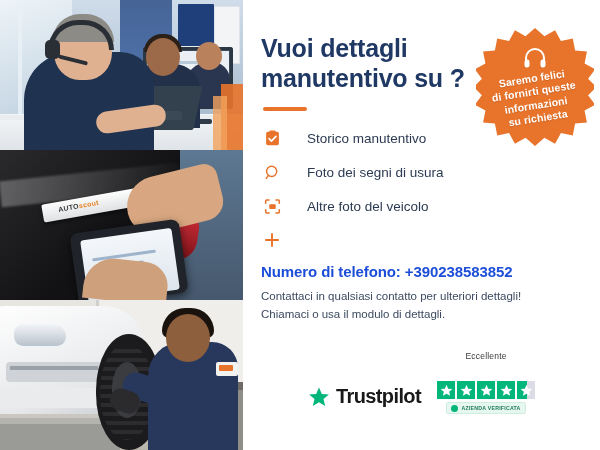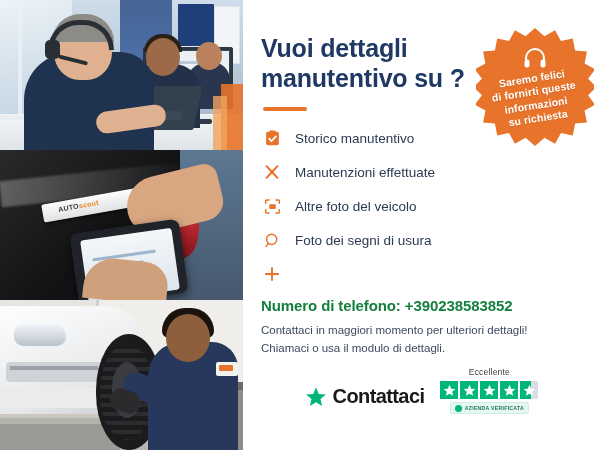--- a/index.html
+++ b/index.html
@@ -105,25 +105,25 @@
   .p3 .bench { position:absolute; right:0; bottom:0; width:64px; height:64px; background:#8f8d88;}
   .p3 .benchtop{position:absolute; right:0; bottom:60px; width:70px; height:8px; background:#6e6b66;}
 
   
   .panel { position:relative; width:357px; height:450px; background:#ffffff; padding:34px 22px 0 18px; }
 
   .headline { font-size:25px; line-height:1.18; font-weight:bold; color:#1f3864; letter-spacing:-.2px; }
   .rule { width:44px; height:4px; background:#e8732a; border-radius:2px; margin:14px 0 0 2px; }
 
   .list { margin-top:16px; }
-  .li { display:flex; align-items:center; margin-bottom:12px; }
+  .li { display:flex; align-items:center; margin-bottom:12px;gap:12px; }
   .li .ico { width:22px; height:22px; margin-right:12px; flex:0 0 22px; display:flex; align-items:center; justify-content:center; color:#e8732a; }
   .li .txt { font-size:13.5px; color:#2b3a52; }
 
-  .phone { margin-top:5px; font-size:15px; font-weight:bold; color:#15803d; letter-spacing:-.1px;}
+  .phone { margin-top:5px; font-size:15px; font-weight:bold; color:#1d4ed8; letter-spacing:-.1px;}
   .sub { margin-top:8px; font-size:11.5px; line-height:1.55; color:#3c4a60; }
 
   
   .burst { position:absolute; right:6px; top:28px; width:118px; height:118px; }
   .burst .star {
       position:absolute; inset:0; background:#e8732a;
       clip-path:polygon(50% 0%,58% 7%,67% 2%,72% 11%,82% 9%,84% 19%,94% 20%,92% 30%,101% 35%,95% 43%,102% 50%,95% 57%,101% 65%,92% 70%,94% 80%,84% 81%,82% 91%,72% 89%,67% 98%,58% 93%,50% 100%,42% 93%,33% 98%,28% 89%,18% 91%,16% 81%,6% 80%,8% 70%,-1% 65%,5% 57%,-2% 50%,5% 43%,-1% 35%,8% 30%,6% 20%,16% 19%,18% 9%,28% 11%,33% 2%,42% 7%);
   }
   .burst .hs { position:absolute; left:50%; top:19px; transform:translateX(-50%); width:26px; height:22px; }
   .burst .btext {
@@ -132,21 +132,21 @@
       color:#ffffff; font-weight:bold; font-size:10.5px; line-height:1.28; letter-spacing:.1px;
       text-shadow:0 1px 1px rgba(0,0,0,.12);
   }
 
   
   .tp { position:absolute; left:18px; right:18px; bottom:36px; display:flex; align-items:flex-end; justify-content:center; gap:16px; }
   .tp-logo { display:flex; align-items:center; gap:6px; padding-bottom:6px; }
   .tp-logo .tstar { width:22px; height:22px; color:#00b67a; }
   .tp-logo .tname { font-size:20px; font-weight:bold; color:#191919; letter-spacing:-.6px; }
   .tp-right { display:flex; flex-direction:column; align-items:center; }
-  .tp-ecc { font-size:8.5px; color:#3a3a3a; margin-bottom:4px; letter-spacing:.2px;}
+  .tp-ecc { font-size:8.5px; color:#3a3a3a; margin-bottom:20px; letter-spacing:.2px;}
   .stars { display:flex; gap:2px; }
   .sq { width:18px; height:18px; background:#00b67a; display:flex; align-items:center; justify-content:center; position:relative; }
   .sq.partial { background:#dcdce6; }
   .sq.partial .fill { position:absolute; left:0; top:0; height:100%; width:58%; background:#00b67a; }
   .sq svg { position:relative; width:13px; height:13px; color:#fff; }
   .verified { margin-top:3px; background:#e6f7f0; border:1px solid #cfeee2; border-radius:2px;
               padding:1.5px 4px; display:flex; align-items:center; gap:3px; }
   .verified .vi { width:7px; height:7px; border-radius:50%; background:#00b67a; flex:0 0 7px;}
   .verified .vt { font-size:5.2px; color:#1f7a5a; font-weight:bold; letter-spacing:.25px; }
 </style>
@@ -266,80 +266,70 @@
         <span class="ico">
           <svg viewBox="0 0 20 20" width="17" height="17">
             <rect x="2.5" y="2" width="15" height="16" rx="2" fill="#e8732a"></rect>
             <rect x="6.5" y="0.5" width="7" height="3.6" rx="1" fill="#e8732a"></rect>
             <path d="M6 10.2l2.7 2.8 5.4-5.6" stroke="#ffffff" stroke-width="2" fill="none" stroke-linecap="round" stroke-linejoin="round"></path>
           </svg>
         </span>
         <span class="txt">Storico manutentivo</span>
       </div>
 
+
       <div class="li">
         <span class="ico">
-          <svg viewBox="0 0 20 20" width="18" height="18" stroke="#e8732a" stroke-width="2.1" fill="none" stroke-linecap="round">
-            <path d="M4 3.6l12 12.8"></path>
-            <path d="M16 3.6L4 16.4"></path>
-            <circle cx="10" cy="10" r="1.5" fill="#e8732a" stroke="none"></circle>
+          <svg viewBox="0 0 20 20" width="17" height="17" stroke="#e8732a" stroke-width="1.7" fill="none" stroke-linecap="round">
+            <circle cx="9" cy="8.6" r="6"></circle>
+            <path d="M5 13.6L2.6 17"></path>
           </svg>
         </span>
-        <span class="txt">Manutenzioni effettuate</span>
+        <span class="txt">Foto dei segni di usura</span>
       </div>
 
       <div class="li">
         <span class="ico">
           <svg viewBox="0 0 20 20" width="17" height="17" stroke="#e8732a" stroke-width="1.8" fill="none" stroke-linecap="round">
             <path d="M2 6.3V3.4a1 1 0 0 1 1-1h2.9"></path>
             <path d="M18 6.3V3.4a1 1 0 0 0-1-1h-2.9"></path>
             <path d="M2 13.7v2.9a1 1 0 0 0 1 1h2.9"></path>
             <path d="M18 13.7v2.9a1 1 0 0 1-1 1h-2.9"></path>
             <rect x="6.2" y="7.4" width="7.6" height="5.4" rx="1" fill="#e8732a" stroke="none"></rect>
           </svg>
         </span>
         <span class="txt">Altre foto del veicolo</span>
       </div>
 
       <div class="li">
         <span class="ico">
-          <svg viewBox="0 0 20 20" width="17" height="17" stroke="#e8732a" stroke-width="1.7" fill="none" stroke-linecap="round">
-            <circle cx="9" cy="8.6" r="6"></circle>
-            <path d="M5 13.6L2.6 17"></path>
-          </svg>
-        </span>
-        <span class="txt">Foto dei segni di usura</span>
-      </div>
-
-      <div class="li">
-        <span class="ico">
           <svg viewBox="0 0 20 20" width="18" height="18" stroke="#e8732a" stroke-width="2.1" stroke-linecap="round">
             <path d="M10 3.2v13.6M3.2 10h13.6"></path>
           </svg>
         </span>
       </div>
 
     </div>
 
     <div class="phone">
       <span>Numero di telefono:</span>
       <span>+390238583852</span>
     </div>
 
     <div class="sub">
-      <div>Contattaci in maggiori momento per ulteriori dettagli!</div>
+      <div>Contattaci in qualsiasi contatto per ulteriori dettagli!</div>
       <div>Chiamaci o usa il modulo di dettagli.</div>
     </div>
 
     <div class="tp">
       <div class="tp-logo">
         <svg class="tstar" viewBox="0 0 24 24">
           <path fill="#00b67a" d="M12 1.6l3.1 7.1 7.7.6-5.9 5 1.8 7.5L12 17.8 5.3 21.8l1.8-7.5-5.9-5 7.7-.6z"></path>
         </svg>
-        <span class="tname">Contattaci</span>
+        <span class="tname">Trustpilot</span>
       </div>
 
       <div class="tp-right">
         <div class="tp-ecc">Eccellente</div>
         <div class="stars">
           <span class="sq">
               <svg viewBox="0 0 24 24">
                 <path fill="currentColor" d="M12 1.6l3.1 7.1 7.7.6-5.9 5 1.8 7.5L12 17.8 5.3 21.8l1.8-7.5-5.9-5 7.7-.6z"></path>
               </svg>
             </span>

